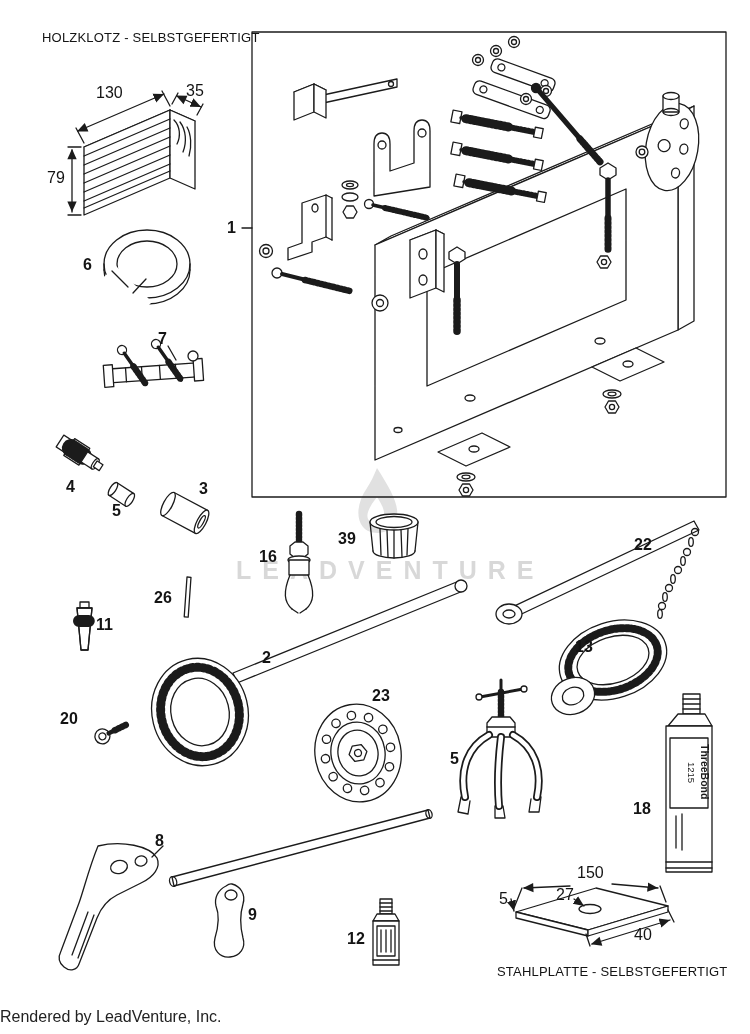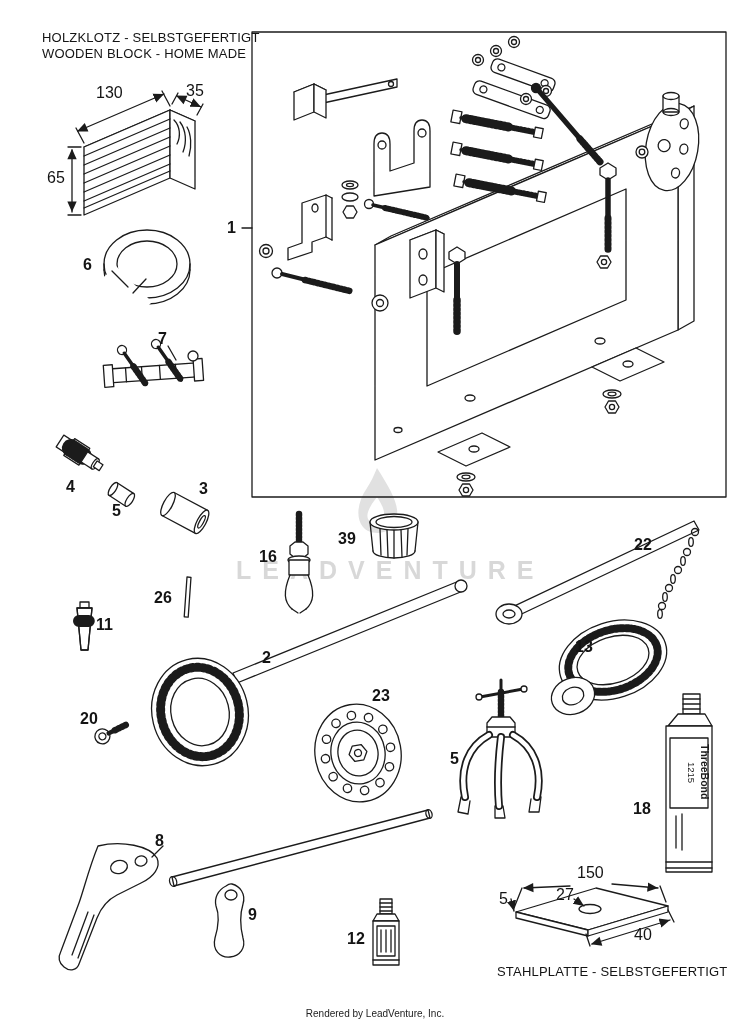--- a/index.html
+++ b/index.html
@@ -3,21 +3,21 @@
 <meta charset="utf-8">
 <style>
   html,body{margin:0;padding:0;background:#fff}
   .page{position:relative;width:750px;height:1034px;background:#fff;overflow:hidden;
         font-family:"Liberation Sans",sans-serif;color:#141414}
   .cap{position:absolute;font-size:13px;line-height:16px;letter-spacing:.2px;white-space:nowrap}
   .pn{position:absolute;font-size:16px;font-weight:700;white-space:nowrap}
   .dim{position:absolute;font-size:16px;white-space:nowrap}
   .watermark{position:absolute;left:236px;top:556px;font-size:25px;font-weight:600;
              letter-spacing:11px;color:#d2d2d2;opacity:.85;white-space:nowrap}
-  .footer{position:absolute;left:0;top:1008px;width:100%;text-align:center;font-size:10px;color:#222}
+  .footer{position:absolute;left:0;top:1008px;width:100%;font-size:16px;color:#222}
   svg.art{position:absolute;left:0;top:0}
 </style>
 </head>
 <body>
 
 <div class="page">
 
   <div class="watermark">LEADVENTURE</div>
 
   <svg class="art" width="750" height="1034" viewBox="0 0 750 1034" stroke="#1b1b1b" fill="none" stroke-width="1.3" stroke-linecap="round" stroke-linejoin="round">
@@ -429,49 +429,48 @@
       <line x1="574" y1="899" x2="584" y2="906" marker-end="url(#aE)"></line>
       <line x1="511" y1="899" x2="514" y2="911" marker-end="url(#aE)"></line>
       <line x1="586" y1="934" x2="590" y2="946"></line>
       <line x1="668" y1="910" x2="674" y2="922"></line>
       <line x1="592" y1="944" x2="670" y2="920" marker-start="url(#aS)" marker-end="url(#aE)"></line>
     </g>
   </svg>
 
   <div class="cap" style="left:42px;top:30px">
     <div>HOLZKLOTZ - SELBSTGEFERTIGT</div>
-    <div>WOODEN BLOCK - HOME MADE</div>
   </div>
   <div class="cap" style="left:497px;top:964px">
     <div>STAHLPLATTE - SELBSTGEFERTIGT</div>
   </div>
 
   <div class="dim" style="left:96px;top:84px">130</div>
   <div class="dim" style="left:186px;top:82px">35</div>
-  <div class="dim" style="left:47px;top:169px">65</div>
+  <div class="dim" style="left:47px;top:169px">79</div>
   <div class="dim" style="left:577px;top:864px">150</div>
   <div class="dim" style="left:556px;top:886px">27</div>
   <div class="dim" style="left:499px;top:890px">5</div>
   <div class="dim" style="left:634px;top:926px">40</div>
 
   <div class="pn" style="left:227px;top:219px">1</div>
   <div class="pn" style="left:262px;top:649px">2</div>
   <div class="pn" style="left:199px;top:480px">3</div>
   <div class="pn" style="left:66px;top:478px">4</div>
   <div class="pn" style="left:112px;top:502px">5</div>
   <div class="pn" style="left:83px;top:256px">6</div>
   <div class="pn" style="left:158px;top:330px">7</div>
   <div class="pn" style="left:155px;top:832px">8</div>
   <div class="pn" style="left:248px;top:906px">9</div>
   <div class="pn" style="left:96px;top:616px">11</div>
   <div class="pn" style="left:347px;top:930px">12</div>
   <div class="pn" style="left:575px;top:638px">13</div>
   <div class="pn" style="left:450px;top:750px">5</div>
   <div class="pn" style="left:259px;top:548px">16</div>
   <div class="pn" style="left:633px;top:800px">18</div>
-  <div class="pn" style="left:80px;top:710px">20</div>
+  <div class="pn" style="left:60px;top:710px">20</div>
   <div class="pn" style="left:634px;top:536px">22</div>
   <div class="pn" style="left:372px;top:687px">23</div>
   <div class="pn" style="left:154px;top:589px">26</div>
   <div class="pn" style="left:338px;top:530px">39</div>
 
   <div class="footer">Rendered by LeadVenture, Inc.</div>
 </div>
 
 </body></html>

